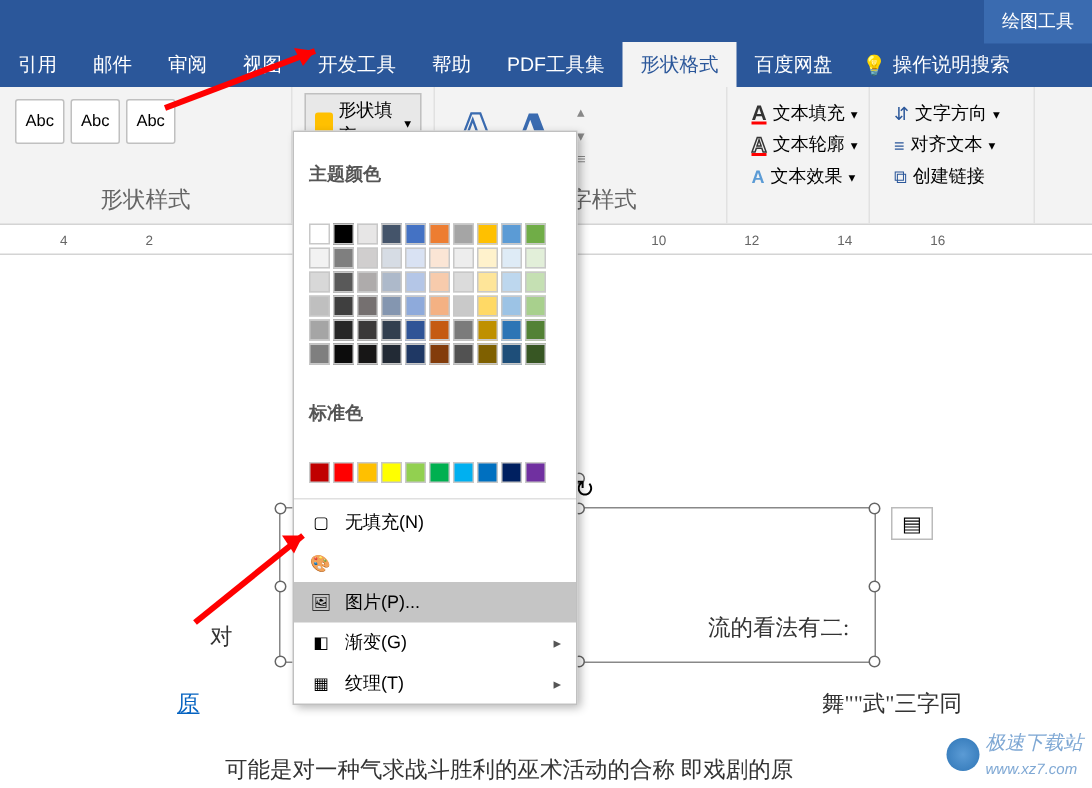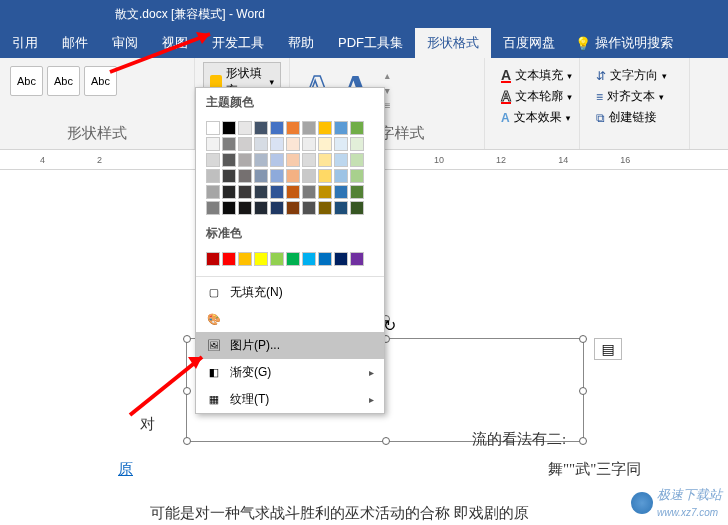--- a/index.html
+++ b/index.html
@@ -21,21 +21,21 @@
   .art-row { display: flex; gap: 8px; align-items: center; padding: 4px; }
   .art-a { font-size: 42px; font-weight: bold; font-family: "Times New Roman"; }
   .art-a.outline { color: transparent; -webkit-text-stroke: 1.5px #3a6bb0; }
   .art-a.filled { color: #3a6bb0; }
   .right-col { display: flex; flex-direction: column; gap: 2px; padding: 4px; font-size: 12px; }
   .right-item { display: flex; align-items: center; gap: 4px; padding: 1px 4px; white-space: nowrap; }
   .ruler { background: #fff; height: 20px; border-bottom: 1px solid #d4d4d4; font-size: 9px; color: #666; display: flex; align-items: center; padding-left: 40px; gap: 52px; }
   .doc-area { position: relative; background: #fff; height: 355px; }
   
   .dropdown { position: absolute; top: 87px; left: 195px; width: 190px; background: #fff; border: 1px solid #c0c0c0; box-shadow: 2px 2px 6px rgba(0,0,0,0.3); z-index: 100; font-size: 12px; }
-  .dropdown .section-title { padding: 6px 10px; color: #555; font-weight: bold; }
+  .dropdown .section-title { padding: 20px 10px; color: #555; font-weight: bold; }
   .swatch-grid { display: grid; grid-template-columns: repeat(10, 14px); gap: 2px; padding: 4px 10px; }
   .swatch { width: 14px; height: 14px; border: 1px solid #c8c8c8; }
   .swatch-row { display: flex; gap: 2px; padding: 4px 10px 8px; }
   .dropdown hr { border: none; border-top: 1px solid #e0e0e0; margin: 2px 0; }
   .menu-item { padding: 5px 10px; display: flex; align-items: center; gap: 8px; cursor: pointer; }
   .menu-item.highlight { background: #c5c5c5; }
   .menu-icon { width: 16px; height: 16px; display: inline-flex; align-items: center; justify-content: center; font-size: 11px; }
   .submenu-arrow { margin-left: auto; font-size: 10px; color: #555; }
   
   .shape-box { position: absolute; border: 1px solid #888; background: rgba(255,255,255,0.7); }
@@ -52,21 +52,21 @@
   .watermark { position: absolute; right: 6px; bottom: 6px; font-size: 13px; color: #7fa8d4; font-style: italic; display: flex; align-items: center; gap: 4px; }
   .wm-circle { width: 22px; height: 22px; border-radius: 50%; background: radial-gradient(#5b9bd5, #2e75b6); display: inline-block; }
   
   .bulb { color: #fff; }
   .a-underline { font-size: 14px; font-weight: bold; border-bottom: 2px solid; display: inline-block; line-height: 12px; }
 </style>
 </head>
 <body>
 
 <div class="titlebar">
-  <span><span>散文.docx</span> <span>[兼容模式] - Word</span></span>
+  <span class="tool-tab">绘图工具</span>
 </div>
 
 <div class="ribbon-tabs">
   <div class="tab">引用</div>
   <div class="tab">邮件</div>
   <div class="tab">审阅</div>
   <div class="tab">视图</div>
   <div class="tab">开发工具</div>
   <div class="tab">帮助</div>
   <div class="tab">PDF工具集</div>
@@ -169,21 +169,21 @@
     <div class="handle" style="right:-4px;top:48px"></div>
     <div class="handle" style="left:-4px;bottom:-4px"></div>
     <div class="handle" style="left:195px;bottom:-4px"></div>
     <div class="handle" style="right:-4px;bottom:-4px"></div>
     <div class="handle" style="left:195px;top:-24px;border-radius:50%;background:#fff;border:1px solid #666">↻</div>
     <div style="position:absolute;left:10px;top:6px;font-size:36px;font-family:SimSun">极<span style="letter-spacing:70px"> </span><span>站</span></div>
   </div>
   <div class="text-wrap-icon" style="left:594px;top:168px">▤</div>
 
   <div class="doc-text" style="left:140px;top:245px">对</div>
-  <div class="doc-text" style="left:472px;top:260px">流的看法有二:</div>
+  <div class="doc-text" style="left:472px;top:239px">流的看法有二:</div>
   <div class="doc-text doc-link" style="left:118px;top:290px">原</div>
   <div class="doc-text" style="left:548px;top:290px">舞""武"三字同</div>
   <div class="doc-text" style="left:150px;top:334px">可能是对一种气求战斗胜利的巫术活动的合称  即戏剧的原</div>
 </div>
 
 <div class="dropdown">
   <div class="section-title">主题颜色</div>
   <div class="swatch-grid" id="theme-grid">
       <div class="swatch" style="background: rgb(255, 255, 255);"></div>
       <div class="swatch" style="background: rgb(0, 0, 0);"></div>

